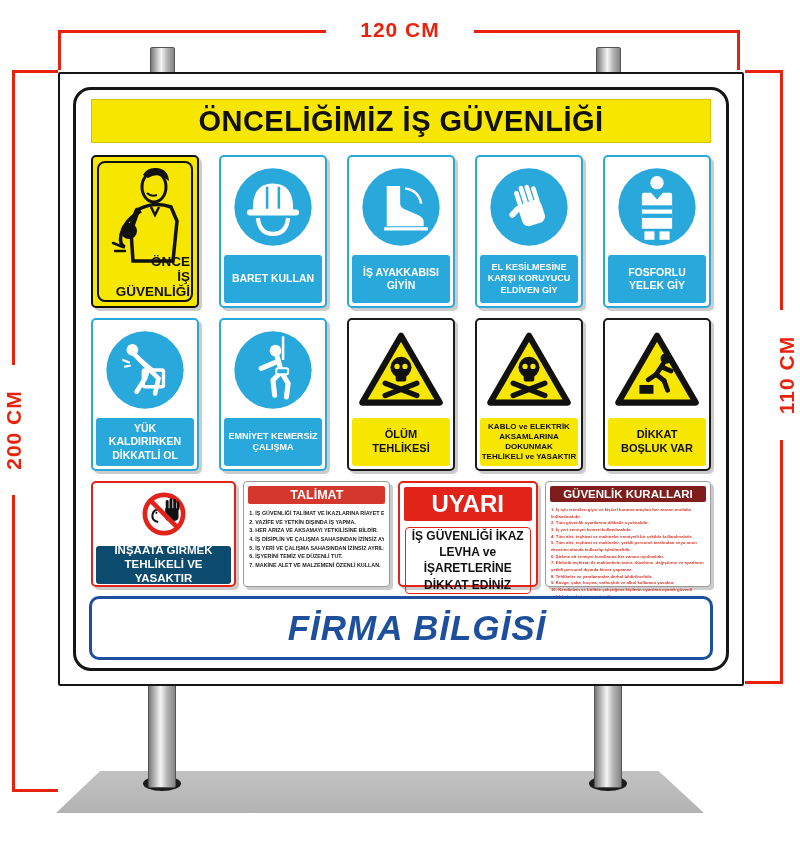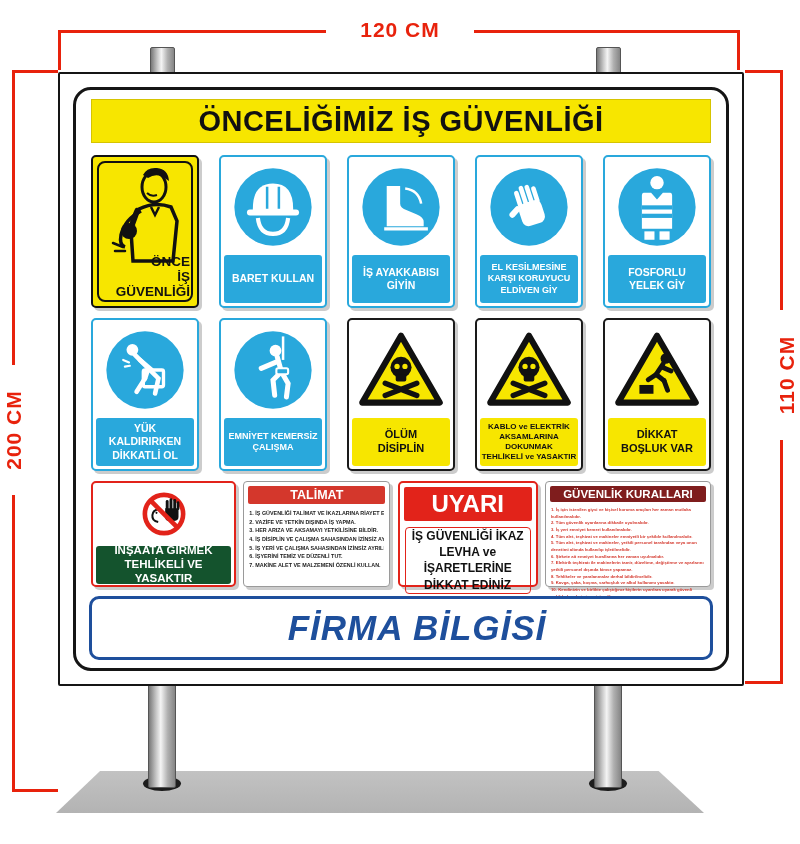--- a/index.html
+++ b/index.html
@@ -53,21 +53,21 @@
   .mand{border:2px solid #29A8DC;}
   .warn{border:2px solid #1a1a1a;}
   .iconzone{flex:1;display:flex;align-items:center;justify-content:center;padding:4px 4px 0 4px;}
   .band{
     margin:3px;border-radius:3px;min-height:44px;
     display:flex;flex-direction:column;align-items:center;justify-content:center;
     font-weight:bold;text-align:center;line-height:1.25;padding:2px 1px;
   }
   .band-blue{background:#29A8DC;color:#fff;font-size:10.5px;}
   .band-yellow{background:#F7E600;color:#111;font-size:12px;}
-  .band-red{background:#14532d;color:#fff;font-size:11px;}
+  .band-red{background:#0c4a6e;color:#fff;font-size:11px;}
   .fs-s{font-size:9px;text-align:right;}
   .fs-xs{font-size:8px;}
   .fs-l{font-size:11px;}
   .ln{display:block;}
   
   .ysign{
     width:108px;height:153px;background:#F7E600;border:2px solid #111;position:relative;
   }
   .ysign .inner{
     position:absolute;left:4px;top:4px;right:4px;bottom:4px;
@@ -284,21 +284,21 @@
             <path d="M50 6 L94 82 L6 82 Z" fill="#F7E600" stroke="#111" stroke-width="7" stroke-linejoin="round"></path>
             <circle cx="50" cy="42" r="12" fill="#111"></circle>
             <rect x="44" y="50" width="12" height="8" rx="2" fill="#111"></rect>
             <circle cx="45.5" cy="41" r="3" fill="#F7E600"></circle>
             <circle cx="54.5" cy="41" r="3" fill="#F7E600"></circle>
             <path d="M32 60 L68 74 M68 60 L32 74" stroke="#111" stroke-width="6" stroke-linecap="round"></path>
           </svg>
         </div>
         <div class="band band-yellow fs-l">
           <span class="ln">ÖLÜM</span>
-          <span class="ln">DİSİPLİN</span>
+          <span class="ln">TEHLİKESİ</span>
         </div>
       </div>
 
       <div class="card sgn warn">
         <div class="iconzone">
           <svg width="88" height="80" viewBox="0 0 100 90">
             <path d="M50 6 L94 82 L6 82 Z" fill="#F7E600" stroke="#111" stroke-width="7" stroke-linejoin="round"></path>
             <circle cx="50" cy="42" r="12" fill="#111"></circle>
             <rect x="44" y="50" width="12" height="8" rx="2" fill="#111"></rect>
             <circle cx="45.5" cy="41" r="3" fill="#F7E600"></circle>

